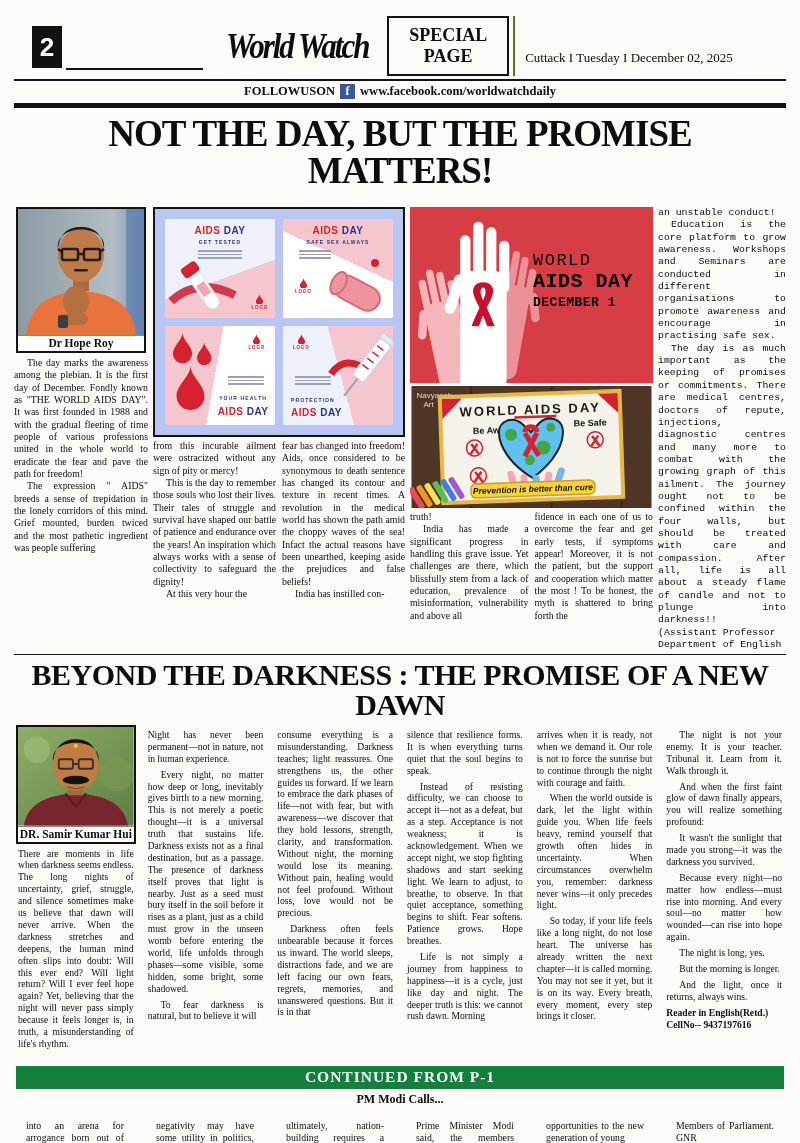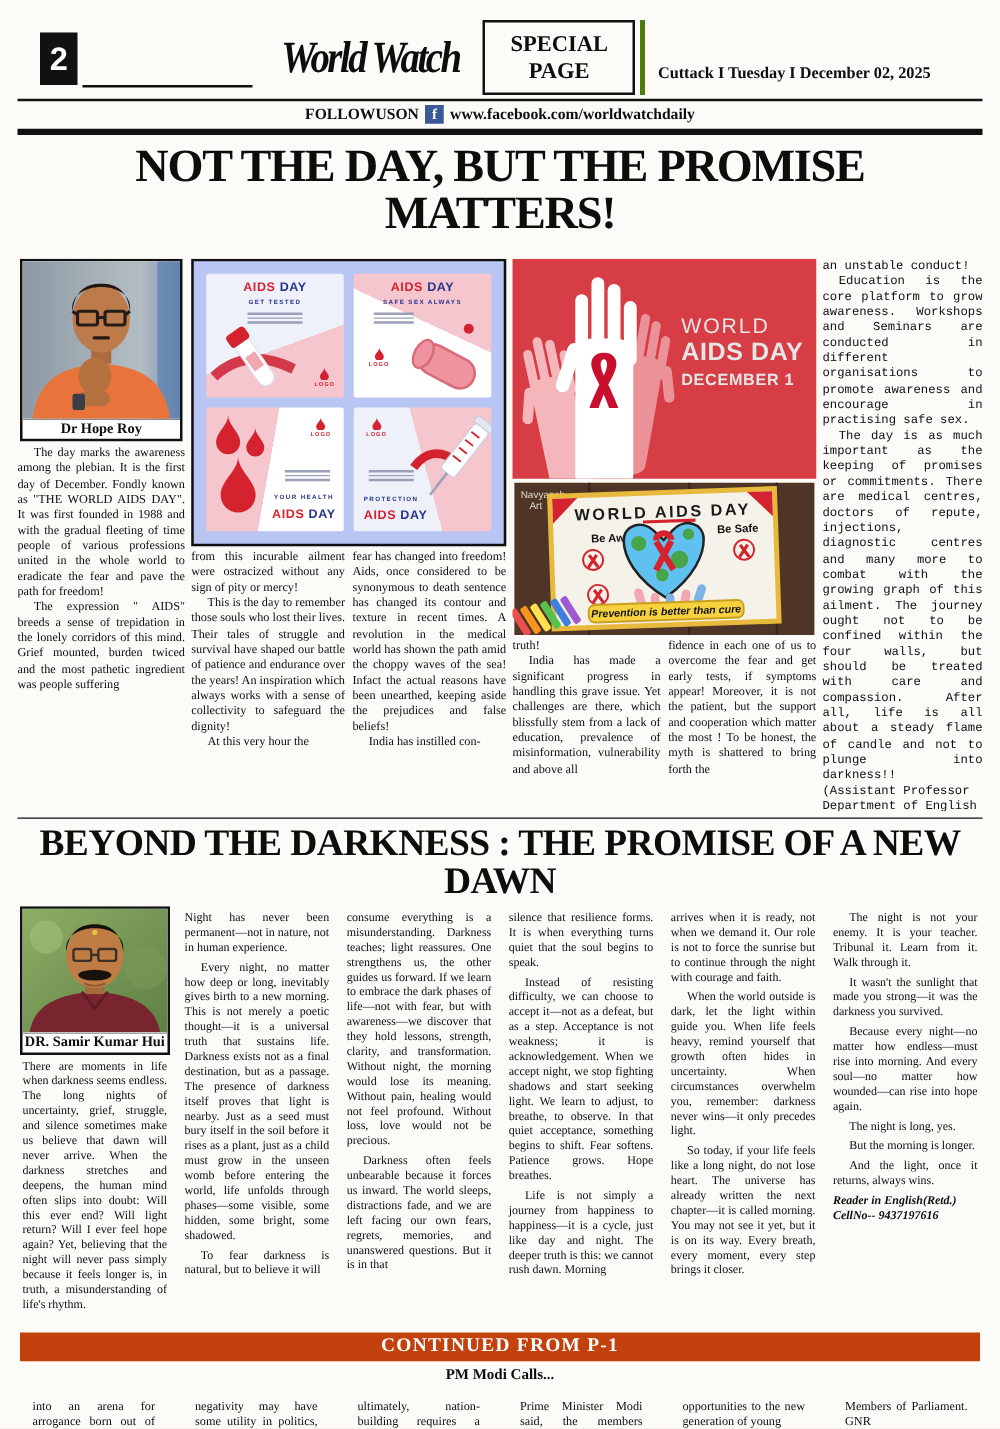--- a/index.html
+++ b/index.html
@@ -11,22 +11,22 @@
   .mast-left{flex:1;position:relative;}
   .pagenum{position:absolute;left:18px;top:10px;width:30px;height:42px;background:#111;color:#fff;
            font-size:26px;font-weight:bold;display:flex;align-items:center;justify-content:center;
            font-family:"Liberation Sans",sans-serif;}
   .mast-line{position:absolute;left:52px;right:4px;bottom:6px;height:2px;background:#111;}
   .mast-logo{width:180px;display:flex;align-items:center;justify-content:center;
              font-size:31px;font-weight:bold;font-style:italic;letter-spacing:-2px;
              transform:scaleY(1.15);white-space:nowrap;}
   .mast-special{width:118px;border:2px solid #111;display:flex;flex-direction:column;align-items:center;
                 justify-content:center;font-weight:bold;font-size:18px;line-height:1.15;text-align:center;}
-  .mast-date{flex:1.35;display:flex;align-items:flex-end;padding:0 0 10px 10px;font-weight:bold;
-             font-size:13px;border-left:4px solid #4d7c0f;margin-left:4px;}
+  .mast-date{flex:1.35;display:flex;align-items:flex-end;padding:0 0 10px 10px;font-weight:normal;
+             font-size:13px;border-left:2px solid #4d7c0f;margin-left:4px;}
   .follow-row{border-top:2px solid #111;margin-top:3px;padding:3px 0 4px;display:flex;align-items:center;
               justify-content:center;gap:5px;font-weight:bold;font-size:12.5px;}
   .fb{width:15px;height:15px;background:#3b5998;color:#fff;display:inline-flex;align-items:center;
       justify-content:center;font-size:12px;font-weight:bold;}
   .thick-rule{height:5px;background:#111;}
   
   .head1{font-size:37px;text-align:center;margin:7px 0 18px;letter-spacing:-1px;font-weight:bold;line-height:1;}
   .head2{font-size:30px;text-align:center;margin:5px 0 5px;letter-spacing:-0.5px;font-weight:bold;line-height:1;
          border-top:1.5px solid #111;padding-top:5px;}
   
@@ -36,21 +36,21 @@
   .art2 p{font-size:9.6px;line-height:1.24;text-align:justify;margin:4px;text-indent:13px;}
   p.cont{text-indent:0;}
   .colA{width:134px;flex:none;}
   .colB{width:252px;flex:none;display:flex;flex-direction:column;}
   .colC{width:243px;flex:none;display:flex;flex-direction:column;}
   .colD{flex:1;min-width:0;font-family:Liberation Mono, monospace;}
   .two{display:flex;gap:6px;flex:1;min-height:0;margin-top:3px;}
   .two .col{flex:1;overflow:hidden;}
   .art2 .col{flex:1;overflow:hidden;min-width:0;}
   .byline1{text-align:right;white-space:pre-line;font-size:9.8px;margin-top:2px;line-height:1.26;}
-  .byline2{text-align:right;white-space:pre-line;font-size:9.8px;margin-top:1px;line-height:1.26;font-weight:bold;font-style:italic;}
+  .byline2{text-align:right;white-space:pre-line;font-size:9.8px;margin-top:1px;line-height:1.26;font-weight:bold;}
   
   figure.photo{margin:0 2px 4px;border:2px solid #111;background:#fff;}
   figure.photo svg{display:block;width:100%;height:auto;}
   figure.photo figcaption{text-align:center;font-weight:bold;font-size:11.5px;padding:1px 0 2px;border-top:1px solid #888;}
   
   .posters{position:relative;height:230px;border:2px solid #111;background:#b9c5f2;flex:none;box-sizing:border-box;
            padding:10px;display:grid;grid-template-columns:1fr 1fr;grid-template-rows:1fr 1fr;gap:8px;}
   .card{position:relative;overflow:hidden;border-radius:2px;font-family:"Liberation Sans",sans-serif;}
   .c1{background:linear-gradient(160deg,#eef1fa 58%,#f6c6cf 58%);}
   .c2{background:linear-gradient(205deg,#f6c6cf 42%,#ffffff 42%);}
@@ -80,30 +80,30 @@
   .c3 .csub{right:0;bottom:24px;width:58%;text-align:center;}
   .c3 .ctitle{bottom:8px;left:42%;right:0;text-align:center;}
   .c4 .clogo{left:10px;top:8px;}
   .c4 .cicon{right:0;top:2px;width:66px;height:86px;}
   .c4 .lines{left:8px;top:48px;width:44px;}
   .c4 .csub{left:8px;bottom:22px;}
   .c4 .ctitle{bottom:7px;left:8px;}
   
   .redbanner{position:relative;height:176px;background:#d63d45;flex:none;overflow:hidden;}
   .redbanner svg{position:absolute;left:6px;top:8px;}
-  .rb-text{position:absolute;right:8px;top:44px;color:#e5e5e5;font-family:Liberation Sans, sans-serif;width:100px;}
+  .rb-text{position:absolute;right:20px;top:44px;color:#000000;font-family:Liberation Mono, monospace;width:100px;}
   .rb1{font-size:17px;font-weight:400;letter-spacing:1.5px;}
   .rb2{font-size:20px;font-weight:800;letter-spacing:.5px;white-space:nowrap;}
   .rb3{font-size:13px;font-weight:600;letter-spacing:.5px;margin-top:2px;white-space:nowrap;}
   
   .navy{position:relative;height:122px;margin-top:3px;flex:none;}
   .navy svg{display:block;width:100%;height:100%;}
   
   .continued{margin-top:3px;border-bottom:4px solid #111;padding-bottom:5px;}
-  .cont-banner{background:#c2410c;color:#fff;text-align:center;font-weight:bold;font-size:15.5px;
+  .cont-banner{background:#15803d;color:#fff;text-align:center;font-weight:bold;font-size:15.5px;
                letter-spacing:1px;padding:2px 0 3px;margin:0 2px;}
   .story-head{text-align:center;font-weight:bold;font-size:12px;margin:3px 0 1px;}
   .story-cols{display:flex;gap:8px;}
   .story-cols p{flex:1;min-width:0;font-size:9.8px;line-height:1.26;text-align:justify;margin:12px;}
 </style>
 </head>
 <body>
 
 <div class="page">
 
@@ -436,20 +436,21 @@
       <p>Instead of resisting difficulty, we can choose to accept it—not as a defeat, but as a step. Acceptance is not weakness; it is acknowledgement. When we accept night, we stop fighting shadows and start seeking light. We learn to adjust, to breathe, to observe. In that quiet acceptance, something begins to shift. Fear softens. Patience grows. Hope breathes.</p>
       <p>Life is not simply a journey from happiness to happiness—it is a cycle, just like day and night. The deeper truth is this: we cannot rush dawn. Morning</p>
     </div>
     <div class="col">
       <p class="cont">arrives when it is ready, not when we demand it. Our role is not to force the sunrise but to continue through the night with courage and faith.</p>
       <p>When the world outside is dark, let the light within guide you. When life feels heavy, remind yourself that growth often hides in uncertainty. When circumstances overwhelm you, remember: darkness never wins—it only precedes light.</p>
       <p>So today, if your life feels like a long night, do not lose heart. The universe has already written the next chapter—it is called morning. You may not see it yet, but it is on its way. Every breath, every moment, every step brings it closer.</p>
     </div>
     <div class="col">
       <p>The night is not your enemy. It is your teacher. Tribunal it. Learn from it. Walk through it.</p>
+      <p>And when the first faint glow of dawn finally appears, you will realize something profound:</p>
       <p>It wasn't the sunlight that made you strong—it was the darkness you survived.</p>
       <p>Because every night—no matter how endless—must rise into morning. And every soul—no matter how wounded—can rise into hope again.</p>
       <p>The night is long, yes.</p>
       <p>But the morning is longer.</p>
       <p>And the light, once it returns, always wins.</p>
       <p class="byline2 cont">Reader in English(Retd.)
 CellNo-- 9437197616</p>
     </div>
   </section>
 

